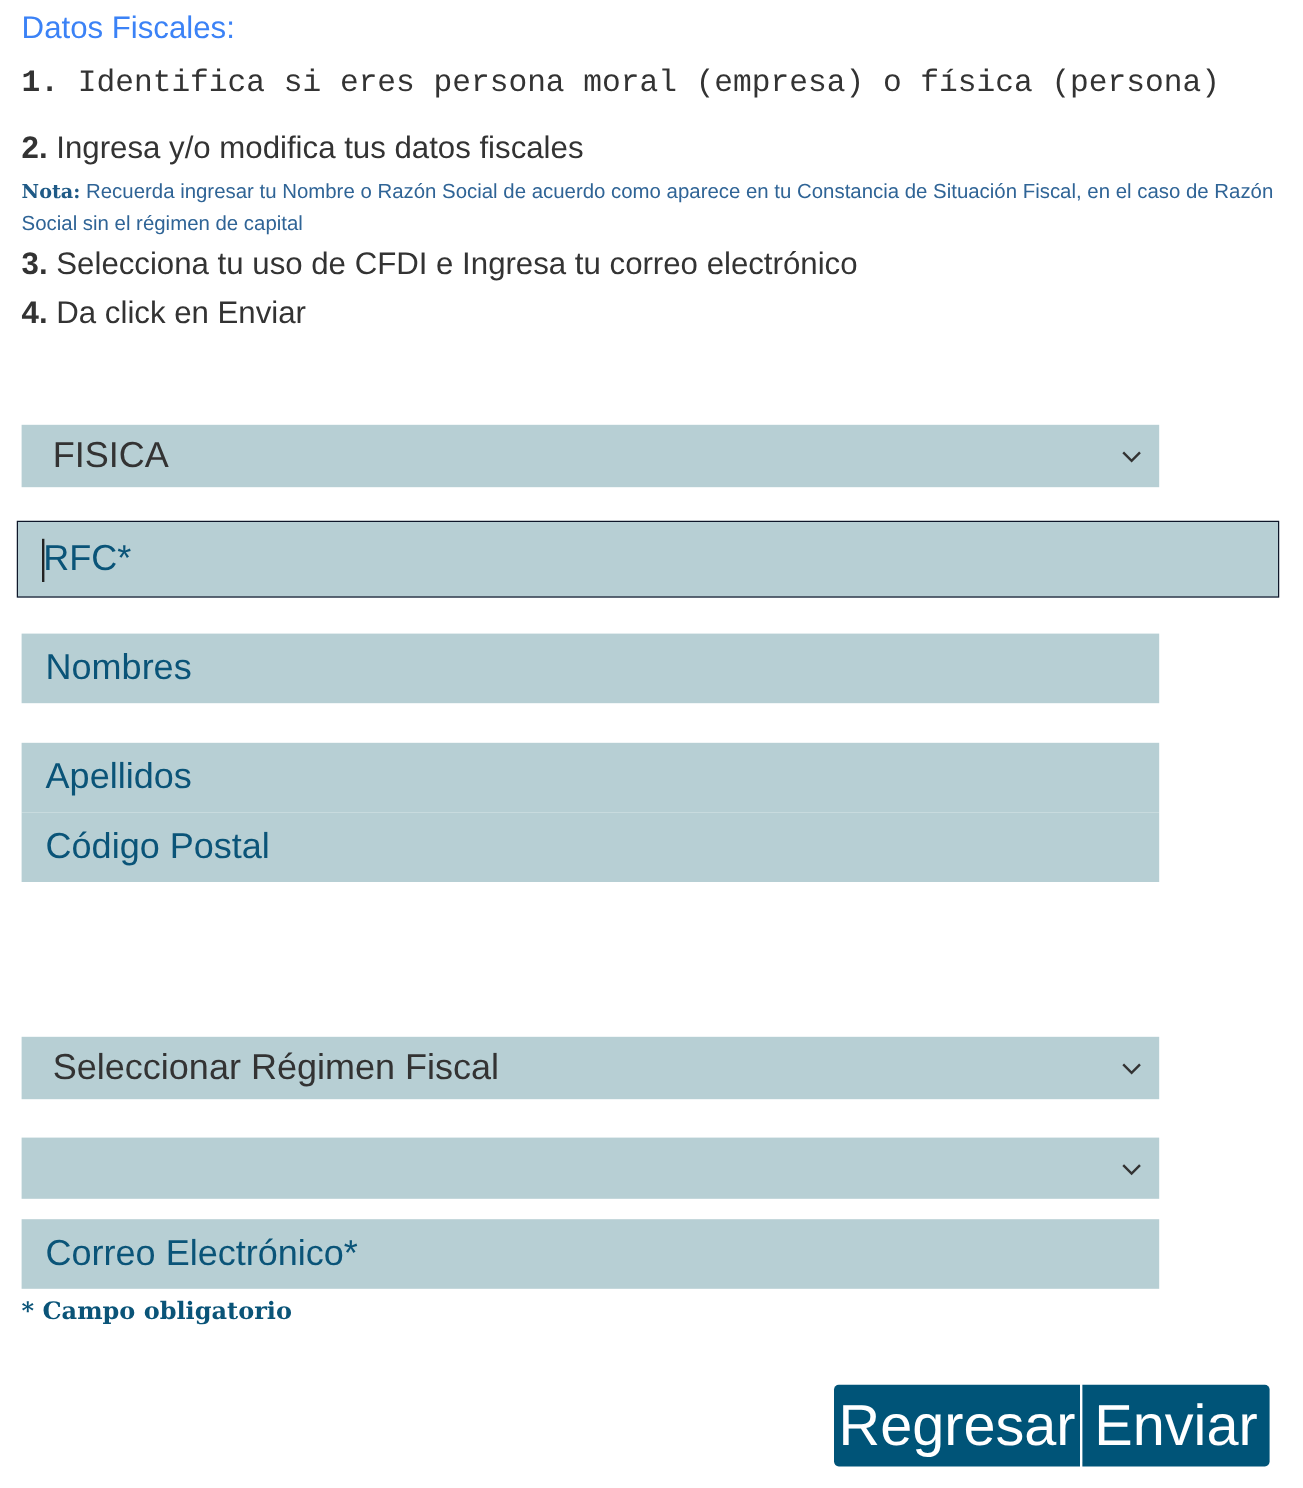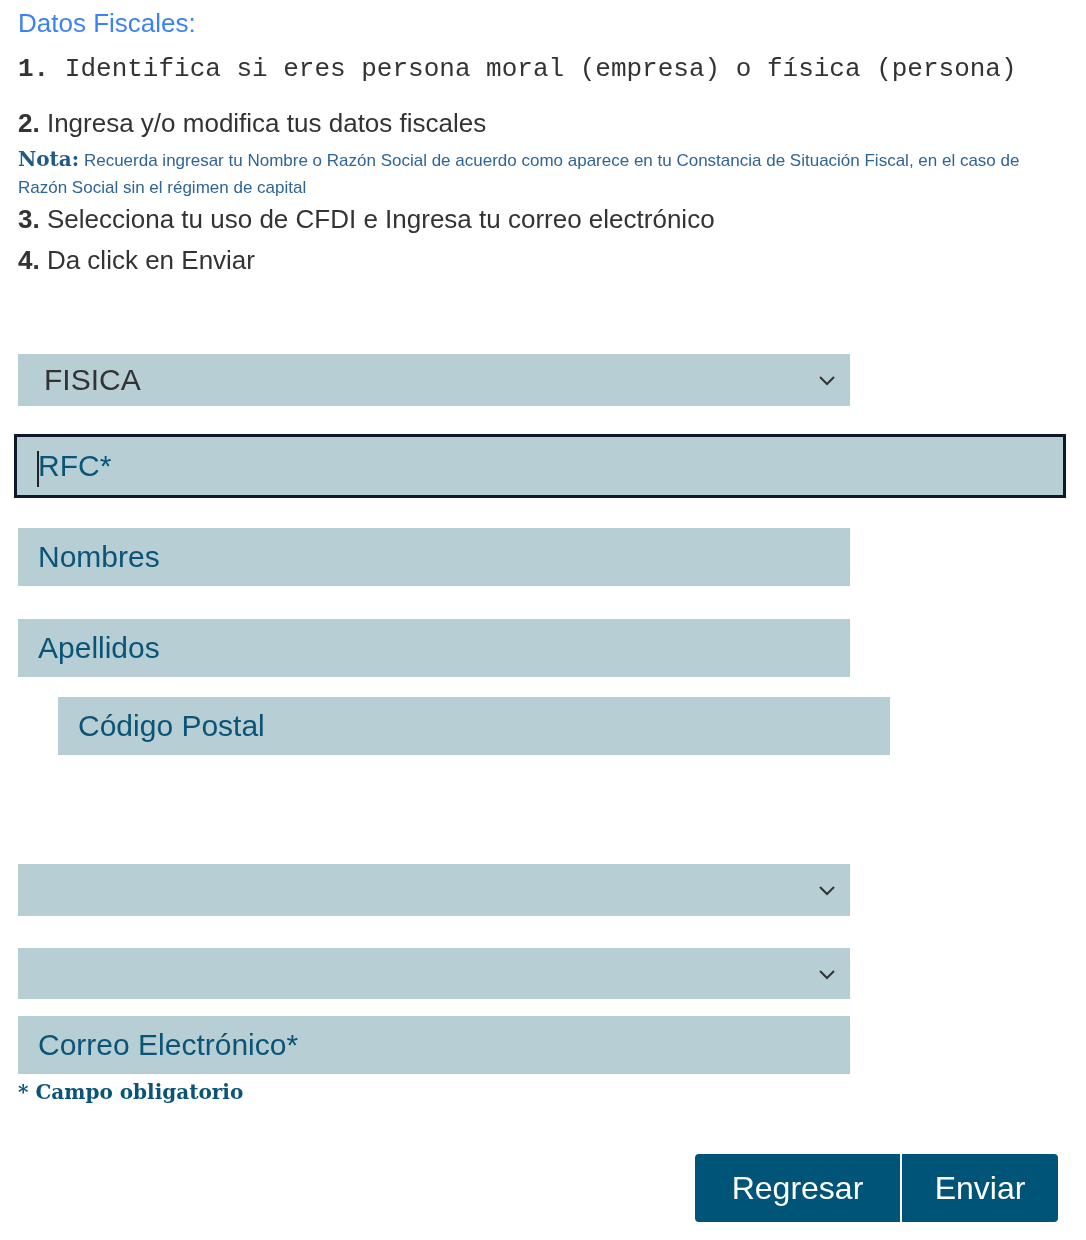--- a/index.html
+++ b/index.html
@@ -3,32 +3,32 @@
 <meta charset="utf-8">
 <style>
   html, body { margin: 0; padding: 0; background: #ffffff; }
   body { width: 1086px; height: 1240px; position: relative; overflow: hidden;
          font-family: "Liberation Sans", sans-serif; color: #333333; }
   .abs { position: absolute; }
   .title { left: 18px; top: 8px; font-size: 26px; color: #3b82f6; }
   .step { left: 18px; font-size: 26px; color: #333333; white-space: nowrap; }
   .step b { font-weight: bold; }
   .note { left: 18px; top: 146px; width: 1050px; font-size: 17px; line-height: 27px; color: #2f6496; }
-  .note .lbl { font-family: "DejaVu Serif", serif; font-weight: bold; color: #1f5a86; font-size: 20px; }
-  .field { left: 18px; width: 832px; background: #b7cfd4; box-sizing: border-box; }
+  .note .lbl { font-family: "DejaVu Serif", serif; font-weight: bold; color: #1f5a86; font-size: 16px; }
+  .field { left: 18px; width: 948px; background: #b7cfd4; box-sizing: border-box; }
   .select-field { height: 52px; }
   .select-field .val { position: absolute; left: 26px; top: 50%; transform: translateY(-50%); font-size: 30px; color: #333333; white-space: nowrap; }
   .chev { position: absolute; right: 14px; top: 50%; width: 18px; height: 12px; transform: translateY(-50%); }
   .input-field { height: 58px; }
   .input-field .ph { position: absolute; left: 20px; top: 50%; transform: translateY(-50%); font-size: 30px; color: #0a5478; white-space: nowrap; }
-  .focused { left: 14px; width: 1052px; height: 64px; border: 3px solid #0f172a; }
+  .focused { left: 14px; width: 1052px; height: 64px; border: 1px solid #0f172a; }
   .caret { position: absolute; left: 20px; top: 14px; width: 2px; height: 36px; background: #222; }
   .focused .ph { left: 21px; }
   .req { left: 18px; top: 1080px; font-family: "DejaVu Serif", serif; font-weight: bold; font-size: 20px; color: #0a5478; }
-  .btn { top: 1154px; height: 68px; background: #005478; color: #ffffff; font-size: 32px; border: none;
+  .btn { top: 1154px; height: 68px; background: #005478; color: #ffffff; font-size: 48px; border: none;
          display: flex; align-items: center; justify-content: center; font-family: "Liberation Sans", sans-serif; }
   .btn-back { left: 695px; width: 205px; border-radius: 4px 0 0 4px; }
   .btn-send { left: 902px; width: 156px; border-radius: 0 4px 4px 0; }
 </style>
 </head>
 <body>
 
 <div class="abs title">Datos Fiscales:</div>
 
 <div class="abs step" style="top:54px;font-family:Liberation Mono, monospace;">
@@ -60,25 +60,26 @@
 </div>
 
 <div class="abs field input-field" style="top:528px;">
   <span class="ph">Nombres</span>
 </div>
 
 <div class="abs field input-field" style="top:619px;">
   <span class="ph">Apellidos</span>
 </div>
 
-<div class="abs field input-field" style="top:697px;margin-left:40px;">
+<div class="abs field input-field" style="top:677px;">
   <span class="ph">Código Postal</span>
 </div>
 
 <div class="abs field select-field" style="top:864px;">
+  <span class="val">Seleccionar Régimen Fiscal</span>
   <svg class="chev" viewBox="0 0 18 12">
       <polyline points="2,3 9,10 16,3" fill="none" stroke="#333" stroke-width="2"></polyline>
     </svg>
 </div>
 
 <div class="abs field select-field" style="top:948px; height:51px;">
   <svg class="chev" viewBox="0 0 18 12">
       <polyline points="2,3 9,10 16,3" fill="none" stroke="#333" stroke-width="2"></polyline>
     </svg>
 </div>

